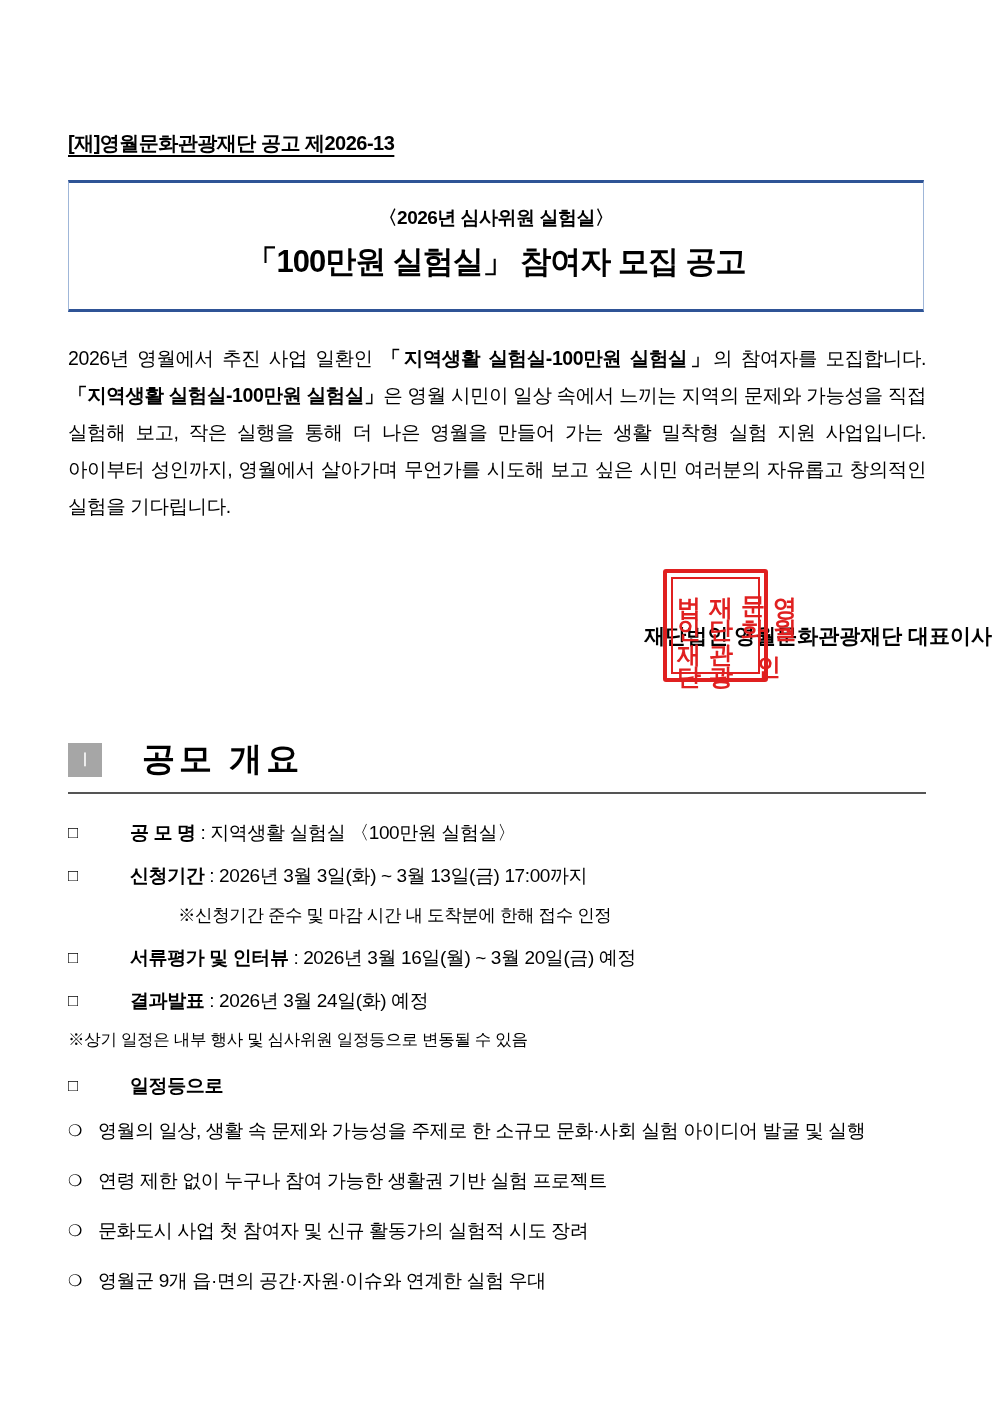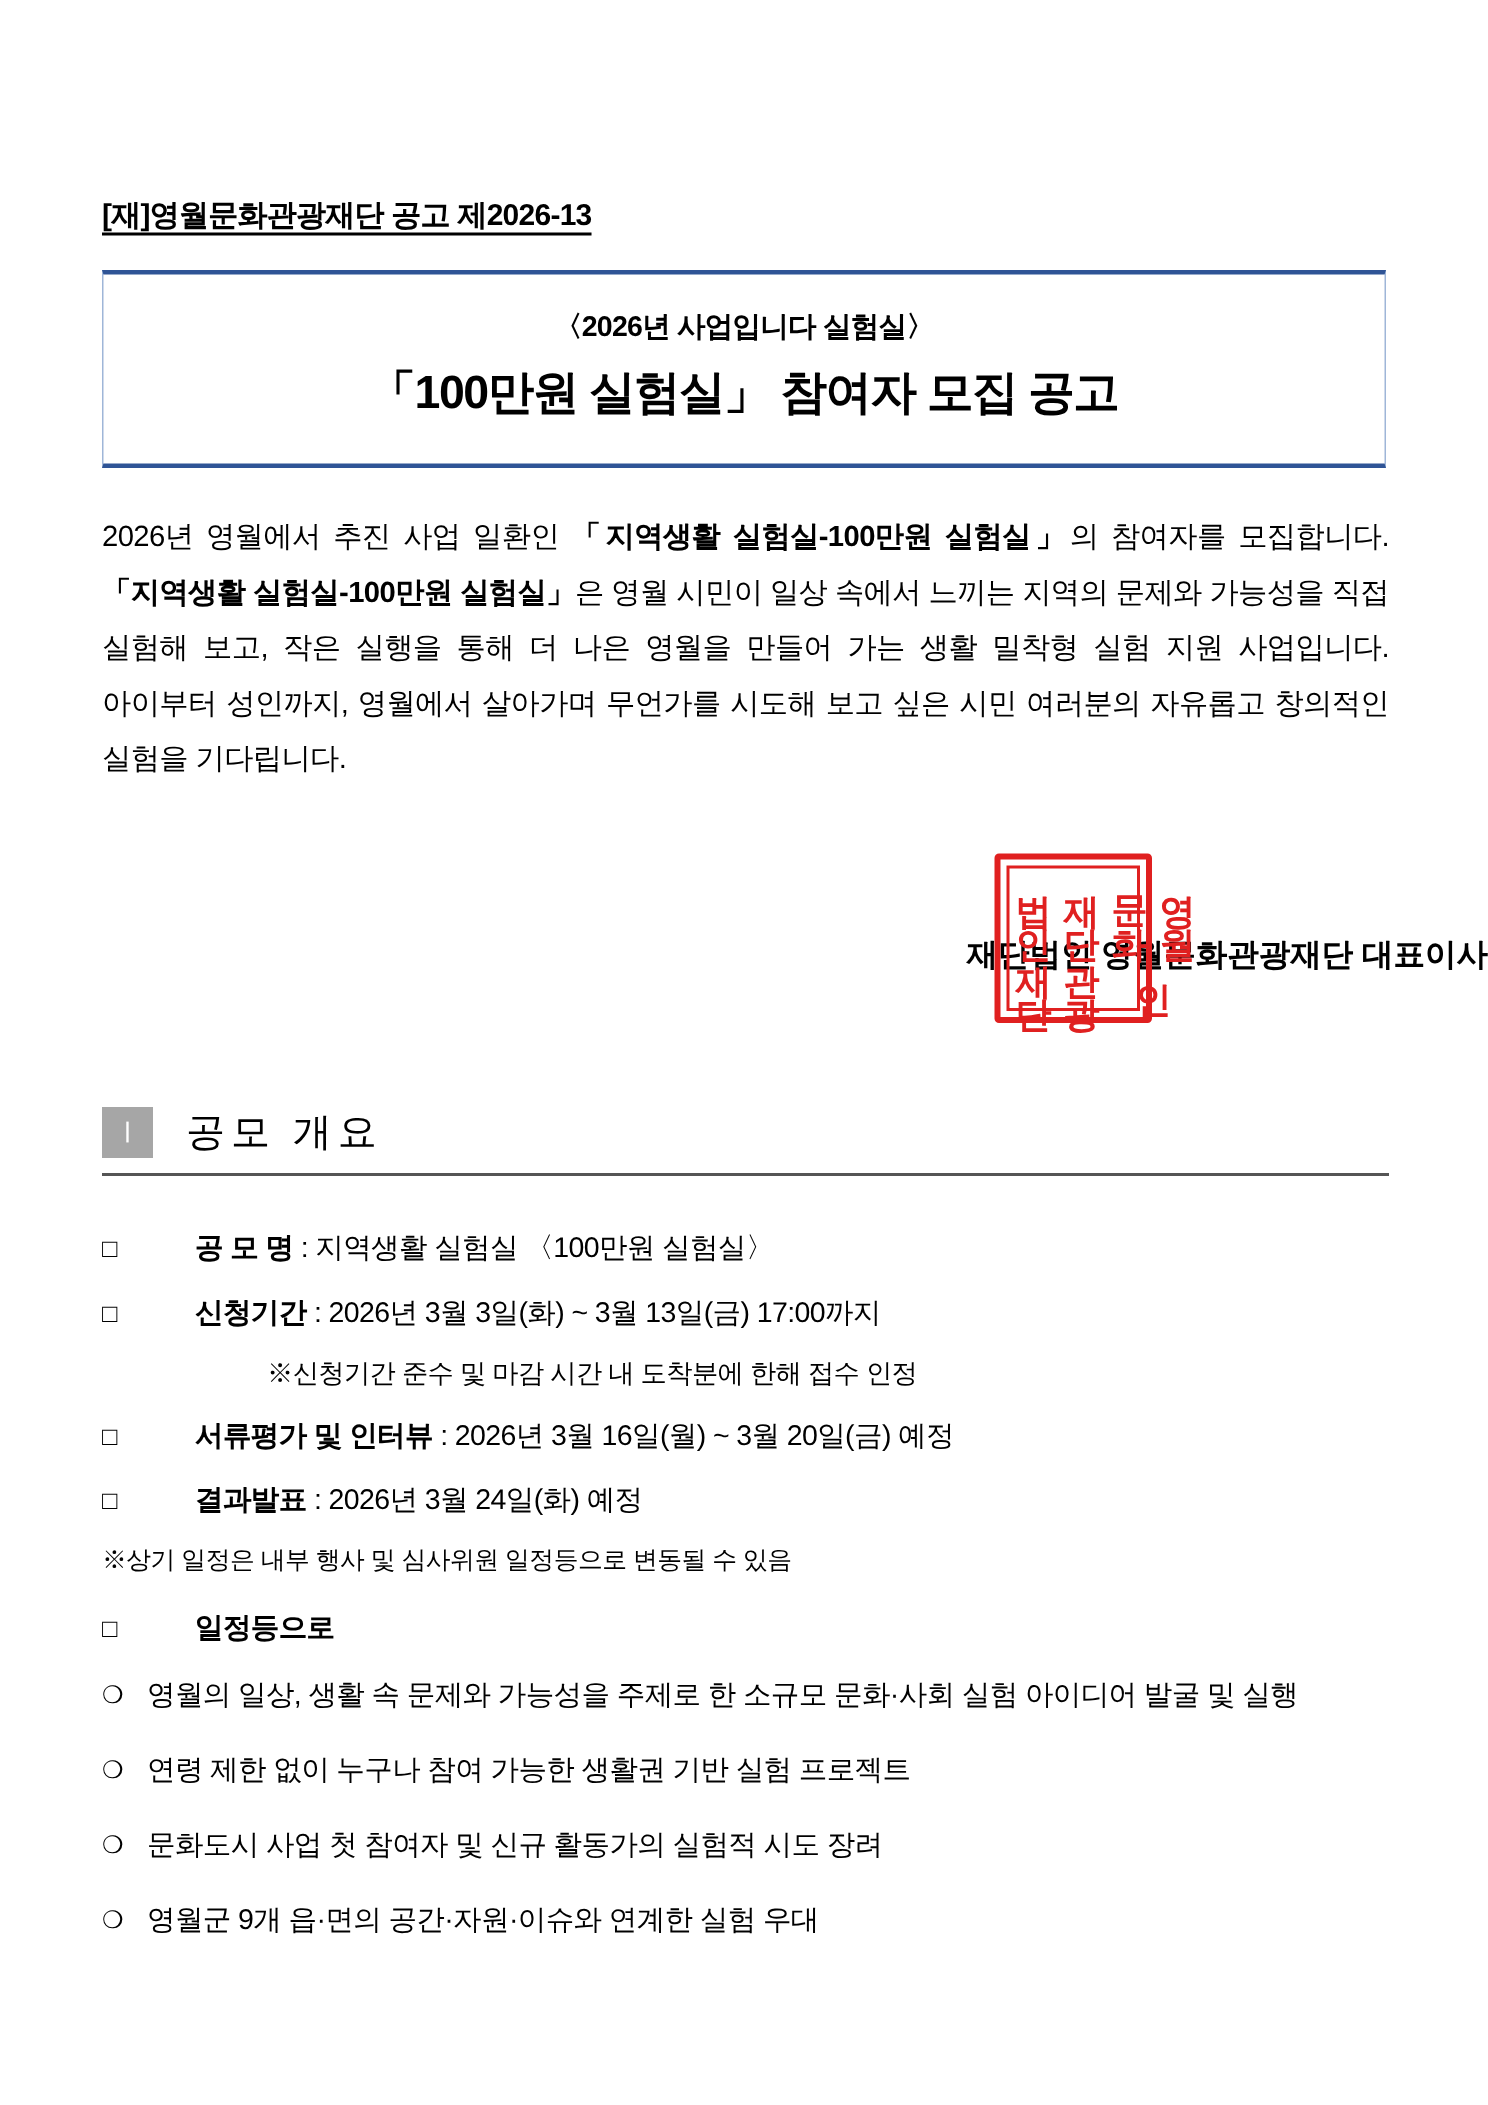--- a/index.html
+++ b/index.html
@@ -150,23 +150,24 @@
     height: 34px;
     background: #a6a6a6;
     color: #ffffff;
     font-size: 19px;
     display: flex;
     align-items: center;
     justify-content: center;
     font-family: "Liberation Serif", serif;
   }
   .section-title {
-    font-size: 26px;
-    font-weight: normal;
+    font-size: 33px;
+    font-weight: bold;
     letter-spacing: 4px;
+    margin-left: 18px;
   }
 
   
   .body-list {
     position: absolute;
     top: 818px;
     left: 68px;
     width: 858px;
     font-size: 19px;
     letter-spacing: -0.4px;
@@ -220,21 +221,21 @@
   .label-bold { font-weight: bold; }
 </style>
 </head>
 <body>
 
 <div class="page">
 
   <div class="announce-no">[재]영월문화관광재단 공고 제2026-13</div>
 
   <div class="title-box">
-    <div class="title-sub">〈2026년 사업입니다 실험실〉</div>
+    <div class="title-sub">〈2026년 심사위원 실험실〉</div>
     <div class="title-main">「100만원 실험실」 참여자 모집 공고</div>
   </div>
 
   <div class="intro">
     <span>2026년 영월에서 추진 사업 일환인 </span><b>「지역생활 실험실-100만원 실험실」</b><span>의 참여자를 모집합니다. </span><b>「지역생활 실험실-100만원 실험실」</b><span>은 영월 시민이 일상 속에서 느끼는 지역의 문제와 가능성을 직접 실험해 보고, 작은 실행을 통해 더 나은 영월을 만들어 가는 생활 밀착형 실험 지원 사업입니다. 아이부터 성인까지, 영월에서 살아가며 무언가를 시도해 보고 싶은 시민 여러분의 자유롭고 창의적인 실험을 기다립니다.</span>
   </div>
 
   <div class="signature">재단법인 영월문화관광재단 대표이사</div>
 
   <div class="seal">

